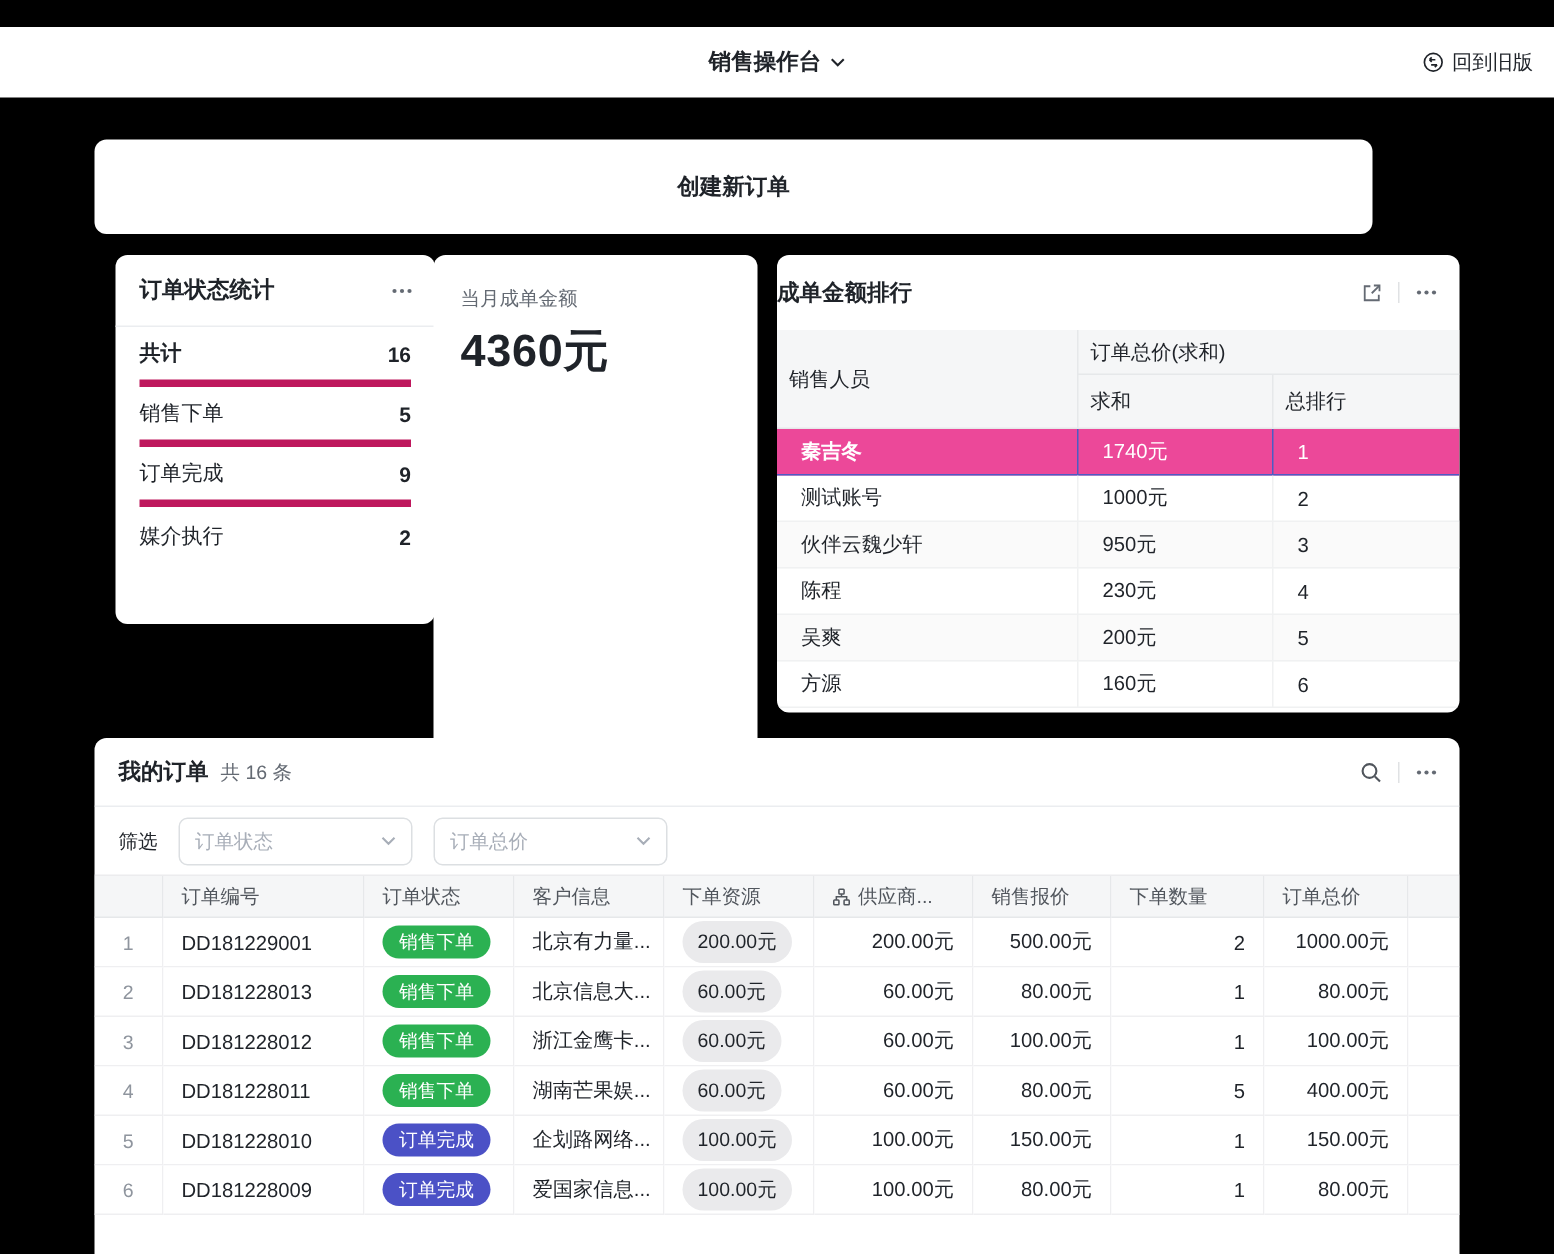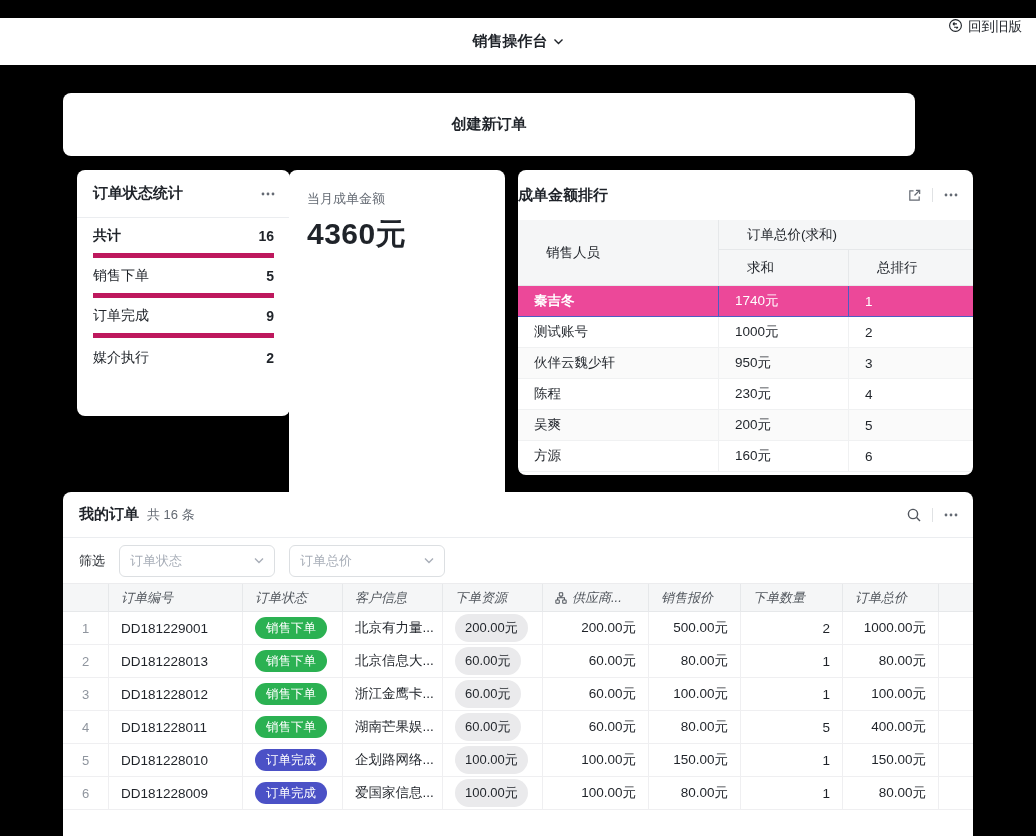--- a/index.html
+++ b/index.html
@@ -13,21 +13,21 @@
 
   
   .topbar { position:absolute; top:18px; left:0; width:100%; height:47px; background:#fff; }
   .topbar-title {
     position:absolute; left:50%; top:0; transform:translateX(-50%);
     height:100%; display:flex; align-items:center; gap:6px;
     font-size:15px; font-weight:600; cursor:pointer;
   }
   .back-old {
     position:absolute; right:14px; top:0; height:100%;
-    display:flex; gap:5px; font-size:13.5px; color:#1f2329; cursor:pointer;
+    display:flex; align-items:center; gap:5px; font-size:13.5px; color:#1f2329; cursor:pointer;
   }
 
   
   .card { position:absolute; background:#fff; border-radius:8px; }
   .card-title { font-size:15px; font-weight:700; }
   .head-icons { display:flex; align-items:center; gap:10px; color:#646a73; }
   .vdiv { width:1px; height:14px; background:#e0e2e4; }
   .icon-btn { cursor:pointer; color:#646a73; display:flex; align-items:center; }
 
   
@@ -54,21 +54,21 @@
 
   
   .amount-card { top:170px; left:289px; width:216px; height:390px; padding:20px 18px; }
   .amount-label { font-size:13px; color:#646a73; }
   .amount-value { margin-top:6px; font-size:30px; font-weight:700; letter-spacing:.5px; }
 
   
   .ranking-card { top:170px; left:518px; width:455px; height:305px; overflow:hidden; }
   .rank-head { height:50px; display:flex; align-items:center; justify-content:space-between; padding:0 14px 0 0; }
   .rtable { display:grid; grid-template-columns:200px 130px 125px; font-size:13.5px; }
-  .rh { background:#f5f6f7; display:flex; align-items:center; padding:0 28px; border-bottom:1px solid #e6e8ea; }
+  .rh { background:#f5f6f7; display:flex; align-items:center; padding:0 8px; border-bottom:1px solid #e6e8ea; }
   .rh-person { grid-row:1 / 3; }
   .rh-group { grid-column:2 / 4; height:30px; border-left:1px solid #e6e8ea; }
   .rh-sub { height:36px; border-left:1px solid #e6e8ea; }
   .rc { height:31px; display:flex; align-items:center; padding:0 16px; border-bottom:1px solid #f0f1f2; cursor:pointer; }
   .rc.cb { border-left:1px solid #f0f1f2; }
   .alt { background:#fafafa; }
   .sel { background:#ec4899; color:#fff; border-color:#4d5cc4 !important; }
   .sel.name { font-weight:600; }
 
   
@@ -87,21 +87,21 @@
     padding:0 10px; color:#a8aeb8; font-size:13px; background:#fff; cursor:pointer;
   }
   .otable {
     display:grid; grid-template-columns:46px 134px 100px 100px 100px 106px 92px 102px 96px 34px;
     border-top:1px solid #ececee; font-size:13.5px;
   }
   .oh {
     height:28px; background:#f5f6f7; color:#51565d; font-size:13px;
     display:flex; align-items:center; gap:5px; padding:0 12px;
     border-bottom:1px solid #e6e8ea; border-right:1px solid #e6e8ea;
-    white-space:nowrap; overflow:hidden;font-style:italic;
+    white-space:nowrap; overflow:hidden;
   }
   .oc {
     height:33px; display:flex; align-items:center; padding:0 12px;
     border-bottom:1px solid #efeff1; border-right:1px solid #efeff1;
     white-space:nowrap; overflow:hidden; cursor:pointer; background:#fff;
   }
   .no-r { border-right:none; }
   .oc.num { justify-content:center; color:#8f959e; font-size:13px; padding:0; }
   .oc.r { justify-content:flex-end; }
   .badge { color:#fff; font-size:12.5px; line-height:1; padding:5px 11px; border-radius:999px; }

